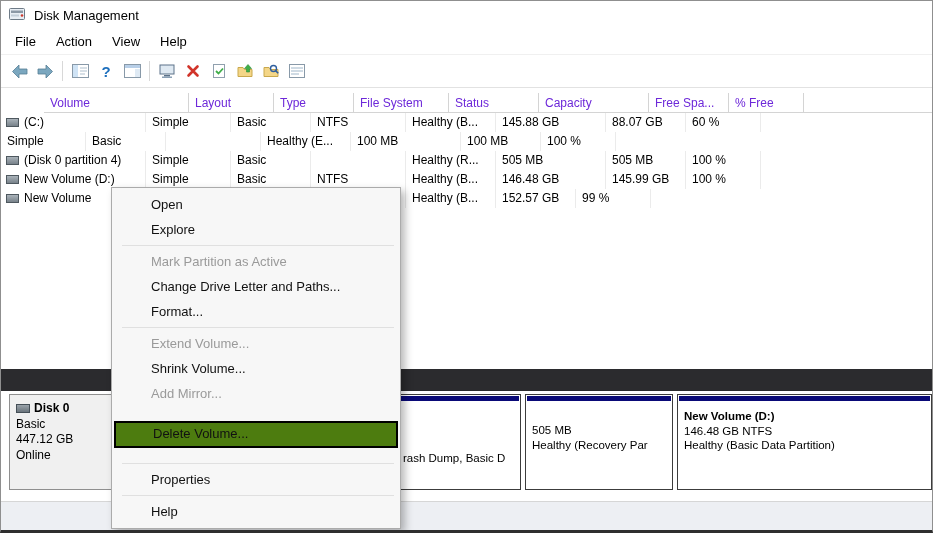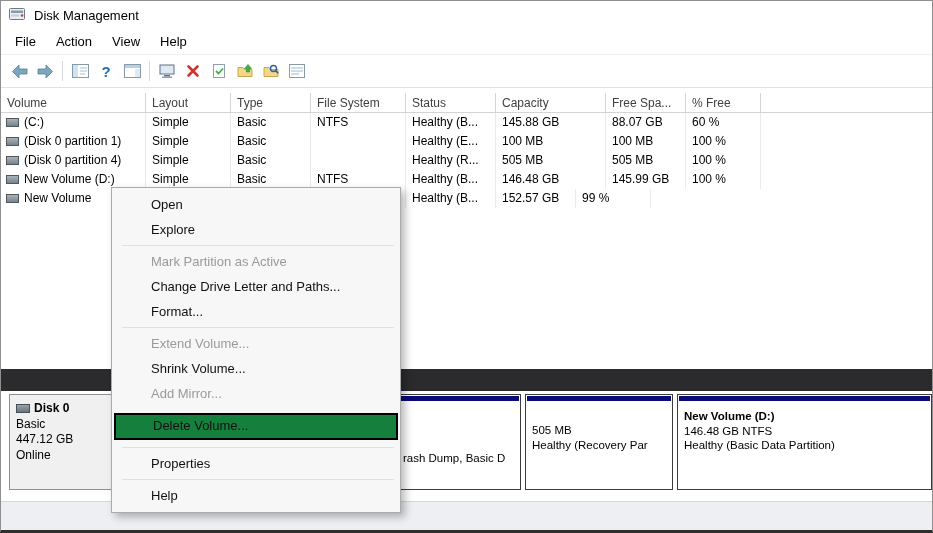--- a/index.html
+++ b/index.html
@@ -18,21 +18,21 @@
   .menu-item { padding:3px 10px; }
   
   .toolbar { position:absolute; top:53px; left:0; right:0; height:34px;
     display:flex; align-items:center; padding-left:5px;
     border-top:1px solid #f0f0f0; border-bottom:1px solid #e2e2e2; }
   .tb-btn { width:26px; height:26px; display:flex; align-items:center; justify-content:center; }
   .tb-sep { width:1px; height:20px; background:#d8d8d8; margin:0 4px; }
   .help-glyph { color:#1d6fbd; font-weight:bold; font-size:15px; line-height:15px; }
   
   .listview { position:absolute; top:92px; left:0; right:0; height:276px; background:#fff; font-size:12px; }
-  .lv-header { display:flex; height:20px; color:#404040; }
+  .lv-header { display:flex; height:20px; color:#6d28d9;padding-left:43px; }
   .lv-hcell { padding:3px 6px; border-right:1px solid #d4d4d4; border-bottom:1px solid #d4d4d4;
     white-space:nowrap; overflow:hidden; }
   .lv-row { display:flex; height:19px; }
   .lv-cell { padding:0 6px; height:19px; line-height:19px; border-right:1px solid #ebebeb;
     white-space:nowrap; overflow:hidden; }
   .c0{width:145px}.c1{width:85px}.c2{width:80px}.c3{width:95px}.c4{width:90px}
   .c5{width:110px}.c6{width:80px}.c7{width:75px}.c8{flex:1;border-right:none}
   .volcell { display:flex; align-items:center; gap:5px; padding-left:5px; }
   .vol-icon { display:inline-block; width:13px; height:9px; flex:none;
     background:linear-gradient(#aab3ba,#78828a); border:1px solid #4e585f; }
@@ -56,22 +56,22 @@
   .frag { position:absolute; left:287px; top:57px; font-size:11.5px; white-space:nowrap; }
   
   .footer { position:absolute; left:0; right:0; bottom:0; height:29px;
     background:#edeff3; border-top:1px solid #d6d6d6; }
   
   .context-menu { position:absolute; left:110px; top:186px; width:290px; z-index:50;
     background:#f7f7f7; border:1px solid #ababab; box-shadow:4px 4px 8px rgba(0,0,0,0.28);
     padding:4px 0; font-size:13px; }
   .cm-item { height:25px; line-height:25px; padding-left:39px; color:#111; white-space:nowrap; }
   .cm-item.disabled { color:#9a9a9a; }
-  .cm-item.selected { margin:7px 2px; height:27px; line-height:22px;
-    border:2px solid #000; background:#15803d; padding-left:37px; }
+  .cm-item.selected { margin:15px 2px; height:27px; line-height:22px;
+    border:2px solid #000; background:#4d7c0f; padding-left:37px; }
   .cm-sep { height:1px; background:#e0e0e0; margin:3px 6px 3px 10px; }
 </style>
 </head>
 <body>
 
 <div class="window">
 
   <div class="titlebar">
     <span>
       <svg width="18" height="15">
@@ -186,24 +186,20 @@
       <div class="lv-cell c2">Basic</div>
       <div class="lv-cell c3">NTFS</div>
       <div class="lv-cell c4">Healthy (B...</div>
       <div class="lv-cell c5">145.88 GB</div>
       <div class="lv-cell c6">88.07 GB</div>
       <div class="lv-cell c7">60 %</div>
       <div class="lv-cell c8"></div>
     </div>
 
     <div class="lv-row">
-      <div class="lv-cell c0 volcell">
-          <span class="vol-icon"></span>
-          <span>(Disk 0 partition 1)</span>
-        </div>
       <div class="lv-cell c1">Simple</div>
       <div class="lv-cell c2">Basic</div>
       <div class="lv-cell c3"></div>
       <div class="lv-cell c4">Healthy (E...</div>
       <div class="lv-cell c5">100 MB</div>
       <div class="lv-cell c6">100 MB</div>
       <div class="lv-cell c7">100 %</div>
       <div class="lv-cell c8"></div>
     </div>
 

